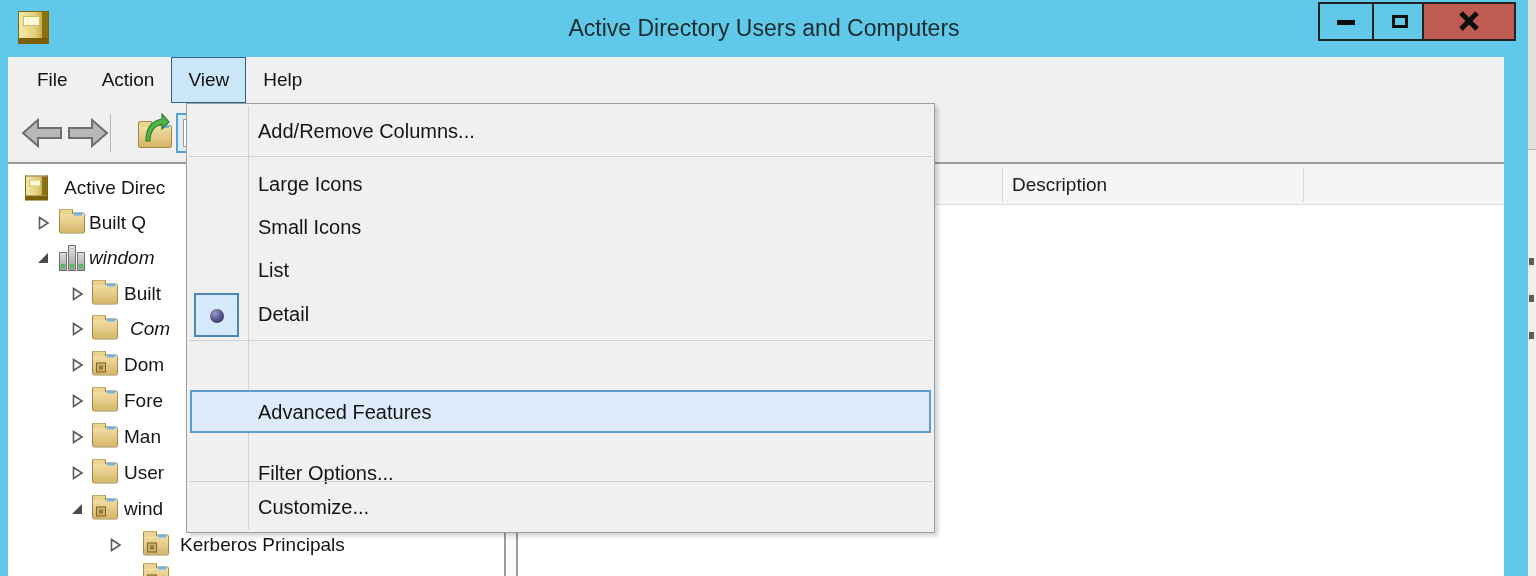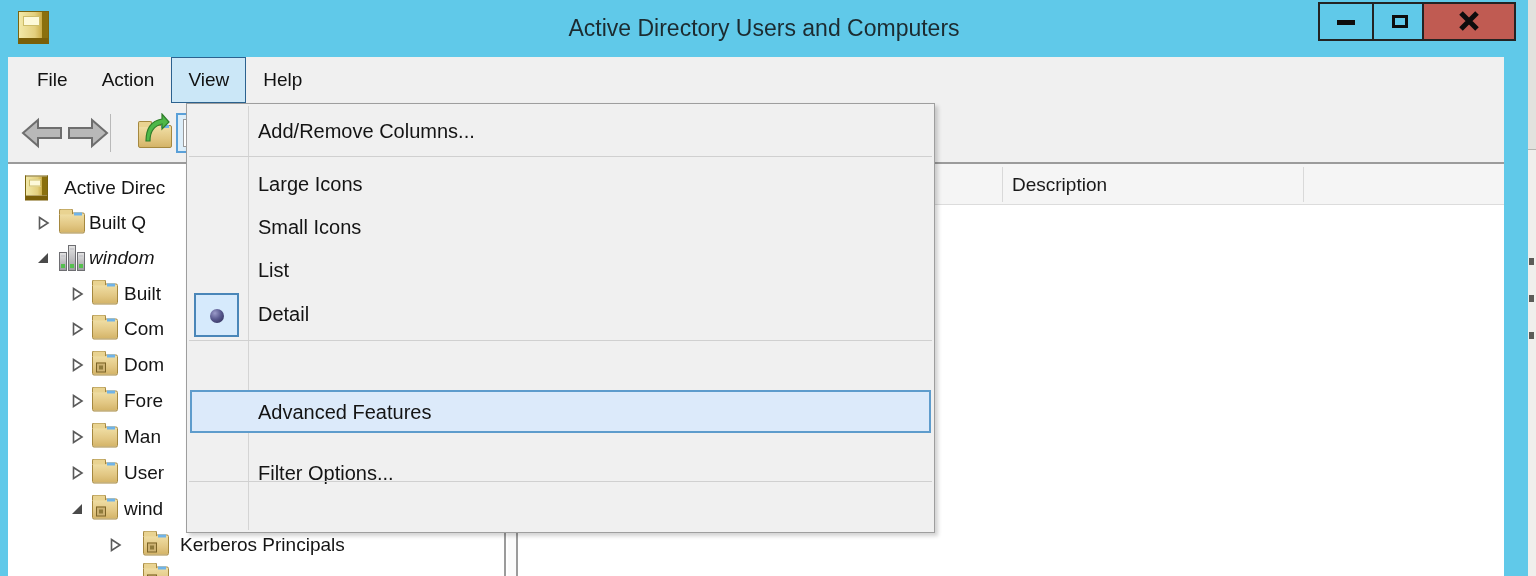--- a/index.html
+++ b/index.html
@@ -209,21 +209,21 @@
         </div>
         <div class="tlabel" style="left: 114px;">Built</div>
       </div>
       <div class="trow" style="top: 148px;">
         <svg class="arr" viewBox="0 0 12 14" style="left: 62px;">
           <polygon points="1.5,1.5 10,7 1.5,12.5" fill="#ffffff" stroke="#5a5a5a" stroke-width="1.6"></polygon>
         </svg>
         <div class="ticon" style="left: 82px;">
           <div class="icon-folder"></div>
         </div>
-        <div class="tlabel" style="left: 114px;">Com</div>
+        <div class="tlabel" style="left: 120px; font-style: italic;">Com</div>
       </div>
       <div class="trow" style="top: 184px;">
         <svg class="arr" viewBox="0 0 12 14" style="left: 62px;">
           <polygon points="1.5,1.5 10,7 1.5,12.5" fill="#ffffff" stroke="#5a5a5a" stroke-width="1.6"></polygon>
         </svg>
         <div class="ticon" style="left: 82px;">
           <div class="icon-folder ou">
             <div class="emblem"></div>
           </div>
         </div>
@@ -321,15 +321,18 @@
       <div class="vlabel">Detail</div>
       </div>
     <div class="vsep" style="top:236px;"></div>
     <div class="vrow" style="top:286px; height:43px;">
       <div class="vlabel">Advanced Features</div>
       </div>
     <div class="vrow" style="top:347px; height:43px;">
       <div class="vlabel">Filter Options...</div>
       </div>
     <div class="vsep" style="top:377px;"></div>
+    <div class="vrow" style="top:381px; height:43px;">
+      <div class="vlabel">Customize...</div>
+      </div>
   </div>
 
 </div>
 
 </body></html>

